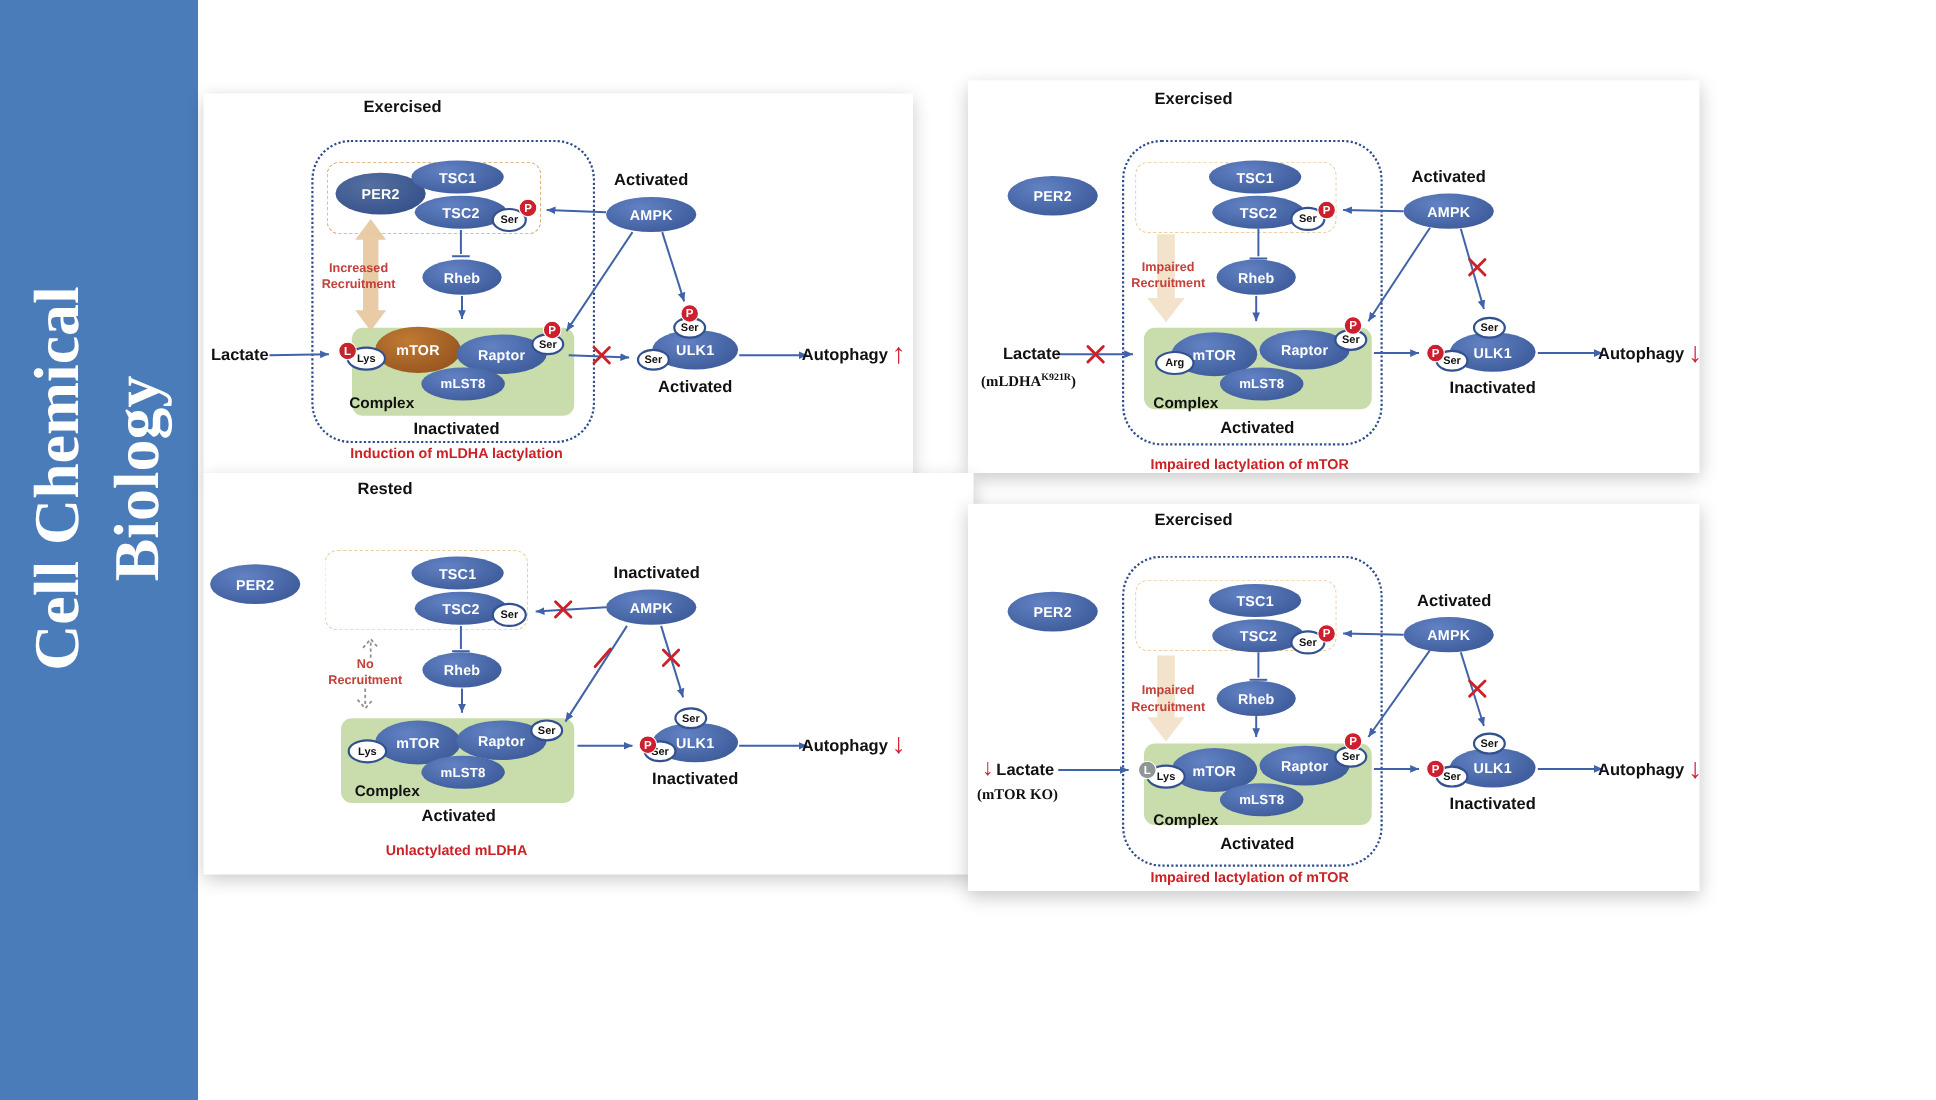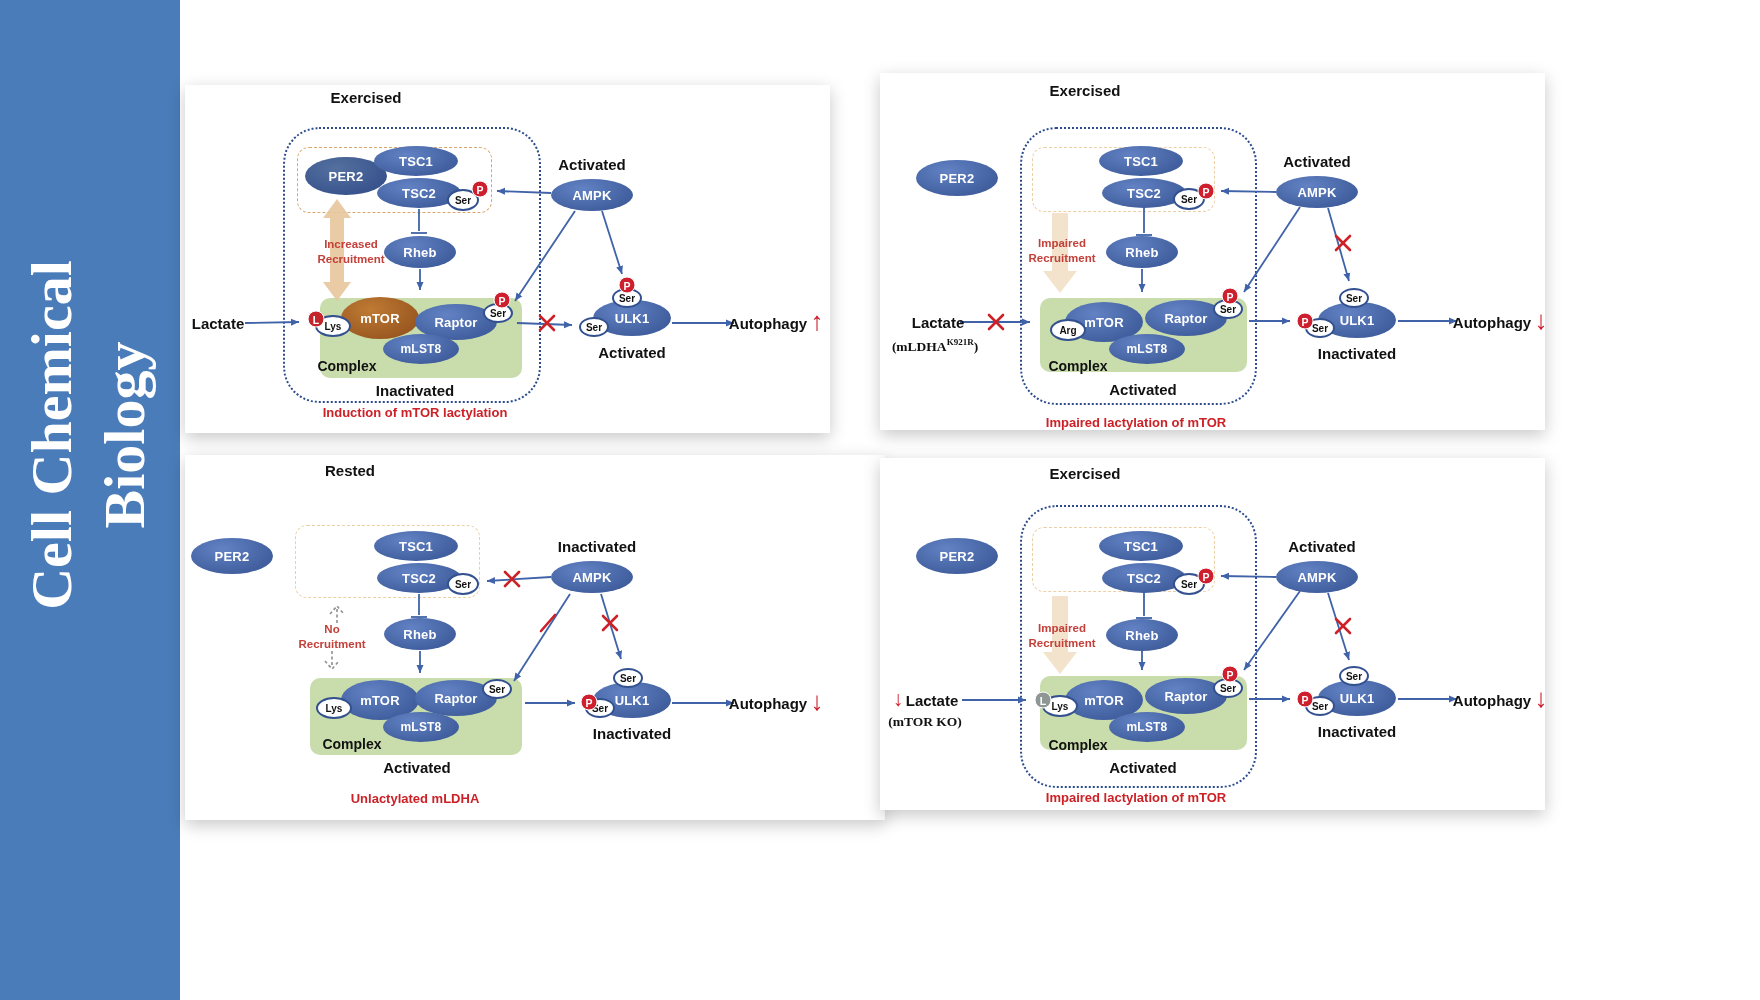--- a/index.html
+++ b/index.html
@@ -85,42 +85,42 @@
   </svg>
   <div class="lbl ctr" style="left:181px;top:12px">Exercised</div>
   <div class="node dark ctr" style="left:161px;top:91px;width:82px;height:38px">PER2</div>
   <div class="node ctr" style="left:231px;top:76px;width:84px;height:30px">TSC1</div>
   <div class="node ctr" style="left:234px;top:108px;width:84px;height:30px">TSC2</div>
   <div class="sernode ctr" style="left:278px;top:115px;width:32px;height:22px">Ser</div>
   <div class="pbadge ctr" style="left:295px;top:104px;width:17px;height:17px">P</div>
   <div class="lbl ctr" style="left:407px;top:79px">Activated</div>
   <div class="node ctr" style="left:407px;top:110px;width:82px;height:32px">AMPK</div>
   <div class="node ctr" style="left:235px;top:167px;width:72px;height:32px">Rheb</div>
-  <div class="recruit ctr" style="left:166px;top:167px">
+  <div class="recruit ctr" style="left:141px;top:167px">
     <div>Increased</div>
     <div>Recruitment</div>
   </div>
   <div class="lbl ctr" style="left:33px;top:238px">Lactate</div>
   <div class="lbadge ctr" style="left:131px;top:234px;width:17px;height:17px">L</div>
   <div class="sernode ctr" style="left:148px;top:241px;width:36px;height:22px">Lys</div>
   <div class="node brown ctr" style="left:195px;top:233px;width:78px;height:42px">mTOR</div>
   <div class="node ctr" style="left:271px;top:237px;width:82px;height:36px">Raptor</div>
   <div class="node ctr" style="left:236px;top:264px;width:76px;height:30px;font-size:12px">mLST8</div>
   <div class="sernode ctr" style="left:313px;top:228px;width:30px;height:20px">Ser</div>
   <div class="pbadge ctr" style="left:317px;top:215px;width:17px;height:17px">P</div>
   <div class="lbl md ctr" style="left:162px;top:281px">Complex</div>
   <div class="lbl ctr" style="left:230px;top:305px">Inactivated</div>
   <div class="pbadge ctr" style="left:442px;top:200px;width:17px;height:17px">P</div>
   <div class="sernode ctr" style="left:442px;top:213px;width:30px;height:20px">Ser</div>
   <div class="node ctr" style="left:447px;top:233px;width:78px;height:36px">ULK1</div>
   <div class="sernode ctr" style="left:409px;top:242px;width:30px;height:20px">Ser</div>
   <div class="lbl ctr" style="left:447px;top:267px">Activated</div>
   <div class="lbl ctr" style="left:583px;top:238px">Autophagy</div>
   <div class="redglyph ctr" style="left:632px;top:236px">↑</div>
-  <div class="caption ctr" style="left:230px;top:327px">Induction of mTOR lactylation</div>
+  <div class="caption ctr" style="left:230px;top:327px">Induction of mLDHA lactylation</div>
 </section>
 
 <section class="panel" style="left:880px;top:73px;width:665px;height:357px">
   <div class="outer-dotted" style="left:140px;top:54px;width:237px;height:278px"></div>
   <div class="inner-dashed faint" style="left:152px;top:74px;width:183px;height:65px"></div>
   <div class="greenbox" style="left:160px;top:225px;width:207px;height:74px"></div>
   <svg class="wires" width="665" height="357">
     <defs>
       <marker id="arr2" markerWidth="9" markerHeight="9" refX="8" refY="4.5" orient="auto" markerUnits="userSpaceOnUse" viewBox="0 0 9 9">
         <path d="M0,1 L8,4.5 L0,8 Z" fill="#3f62a8"></path>
@@ -171,21 +171,21 @@
   <div class="sernode ctr" style="left:474px;top:225px;width:30px;height:20px">Ser</div>
   <div class="node ctr" style="left:477px;top:247px;width:78px;height:36px">ULK1</div>
   <div class="pbadge ctr" style="left:425px;top:248px;width:17px;height:17px">P</div>
   <div class="sernode ctr" style="left:440px;top:255px;width:30px;height:20px">Ser</div>
   <div class="lbl ctr" style="left:477px;top:280px">Inactivated</div>
   <div class="lbl ctr" style="left:612px;top:249px">Autophagy</div>
   <div class="redglyph ctr" style="left:661px;top:247px">↓</div>
   <div class="caption ctr" style="left:256px;top:349px">Impaired lactylation of mTOR</div>
 </section>
 
-<section class="panel" style="left:185px;top:455px;width:700px;height:365px">
+<section class="panel" style="left:185px;top:430px;width:700px;height:365px">
   <div class="inner-dashed faint" style="left:110px;top:70px;width:185px;height:73px"></div>
   <div class="greenbox" style="left:125px;top:223px;width:212px;height:77px"></div>
   <svg class="wires" width="645" height="365">
     <defs>
       <marker id="arr3" markerWidth="9" markerHeight="9" refX="8" refY="4.5" orient="auto" markerUnits="userSpaceOnUse" viewBox="0 0 9 9">
         <path d="M0,1 L8,4.5 L0,8 Z" fill="#3f62a8"></path>
       </marker>
     </defs>
     <line x1="366" y1="122" x2="302" y2="126" marker-end="url(#arr3)"></line>
     <line x1="234" y1="139" x2="234" y2="160"></line>

